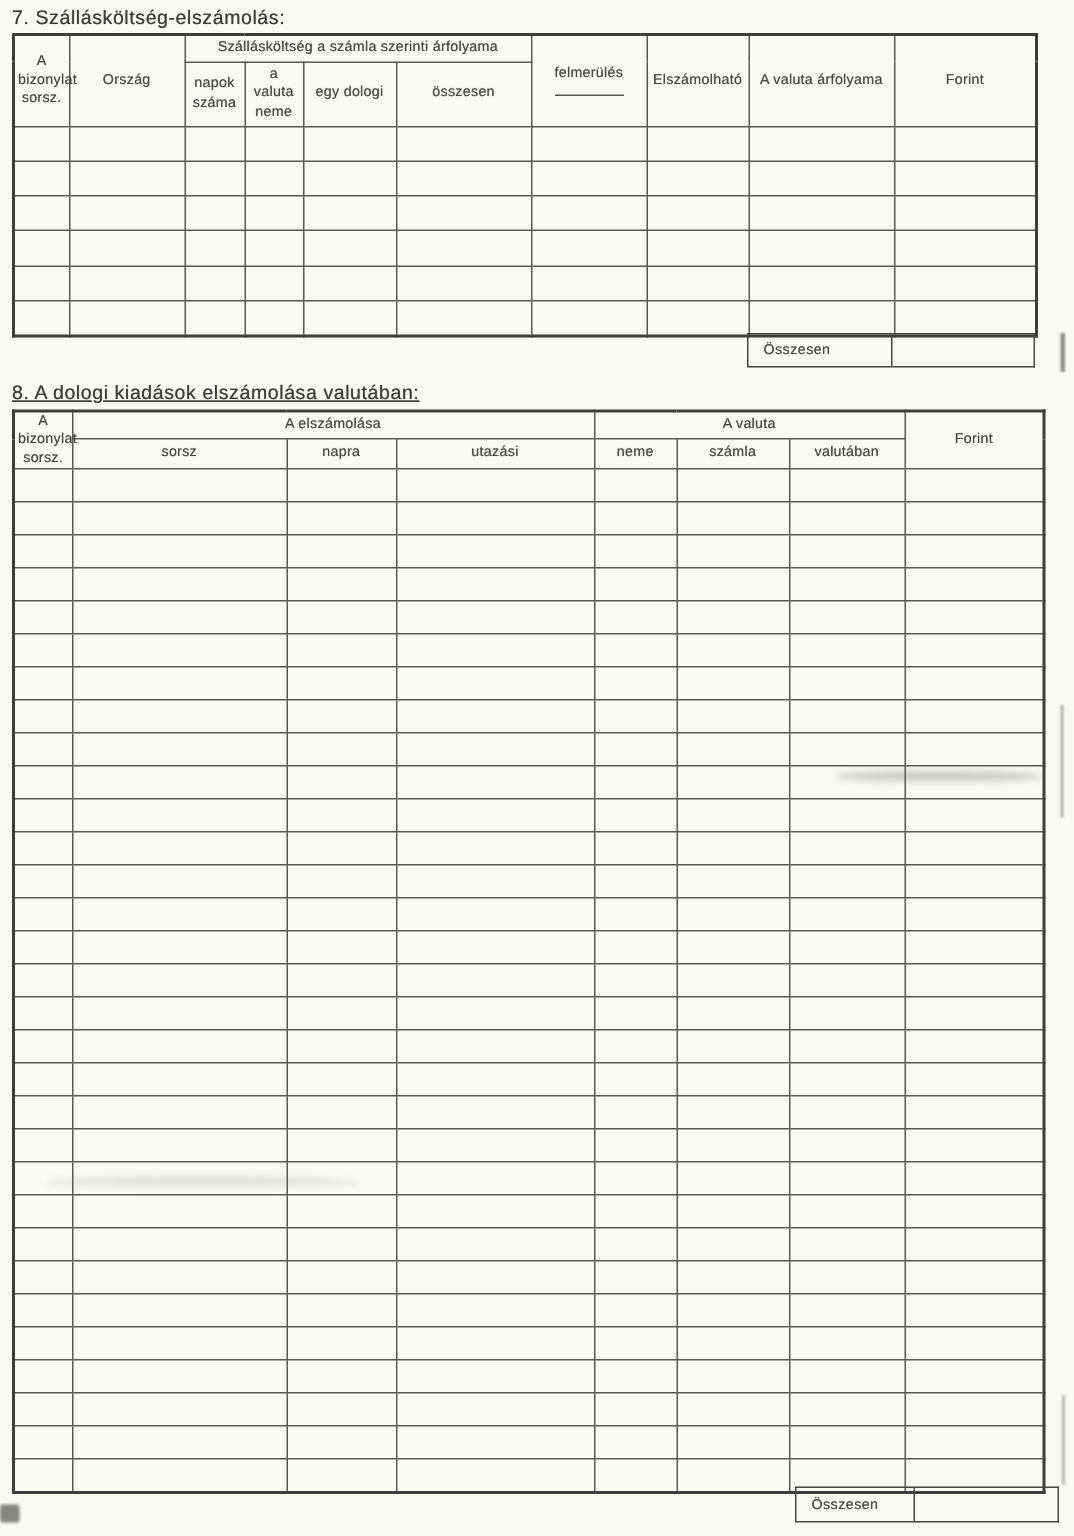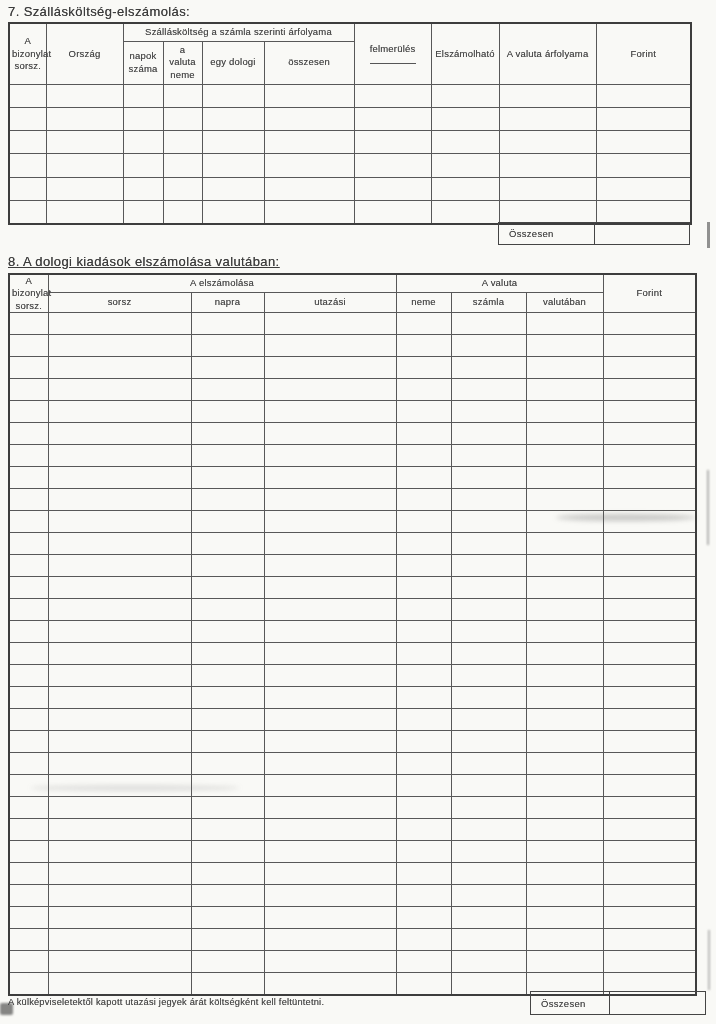--- a/index.html
+++ b/index.html
@@ -568,21 +568,20 @@
         <td></td>
       </tr>
       </tbody>
   </table>
 
   <div class="sumstrip s2">
     <div class="cell label">Összesen</div>
     <div class="cell value"></div>
   </div>
 
-  <div class="footnote">A külképviseletektől kapott utazási jegyek árát költségként kell feltüntetni.</div>
 
   <div class="artifact edge-r1"></div>
   <div class="artifact edge-r2"></div>
   <div class="artifact edge-r3"></div>
   <div class="artifact smudge1"></div>
   <div class="artifact smudge2"></div>
   <div class="artifact corner-bl"></div>
 </div>
 
 </body></html>

